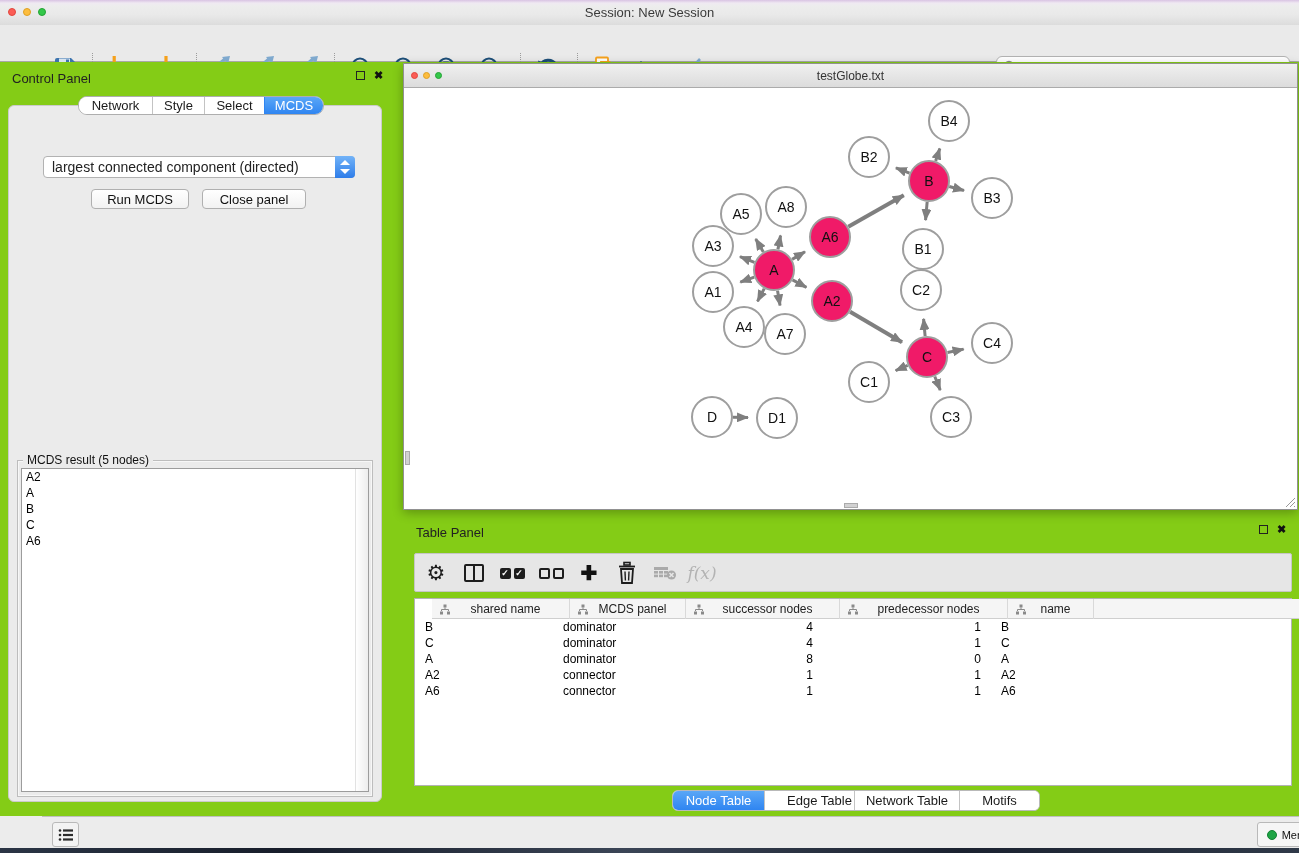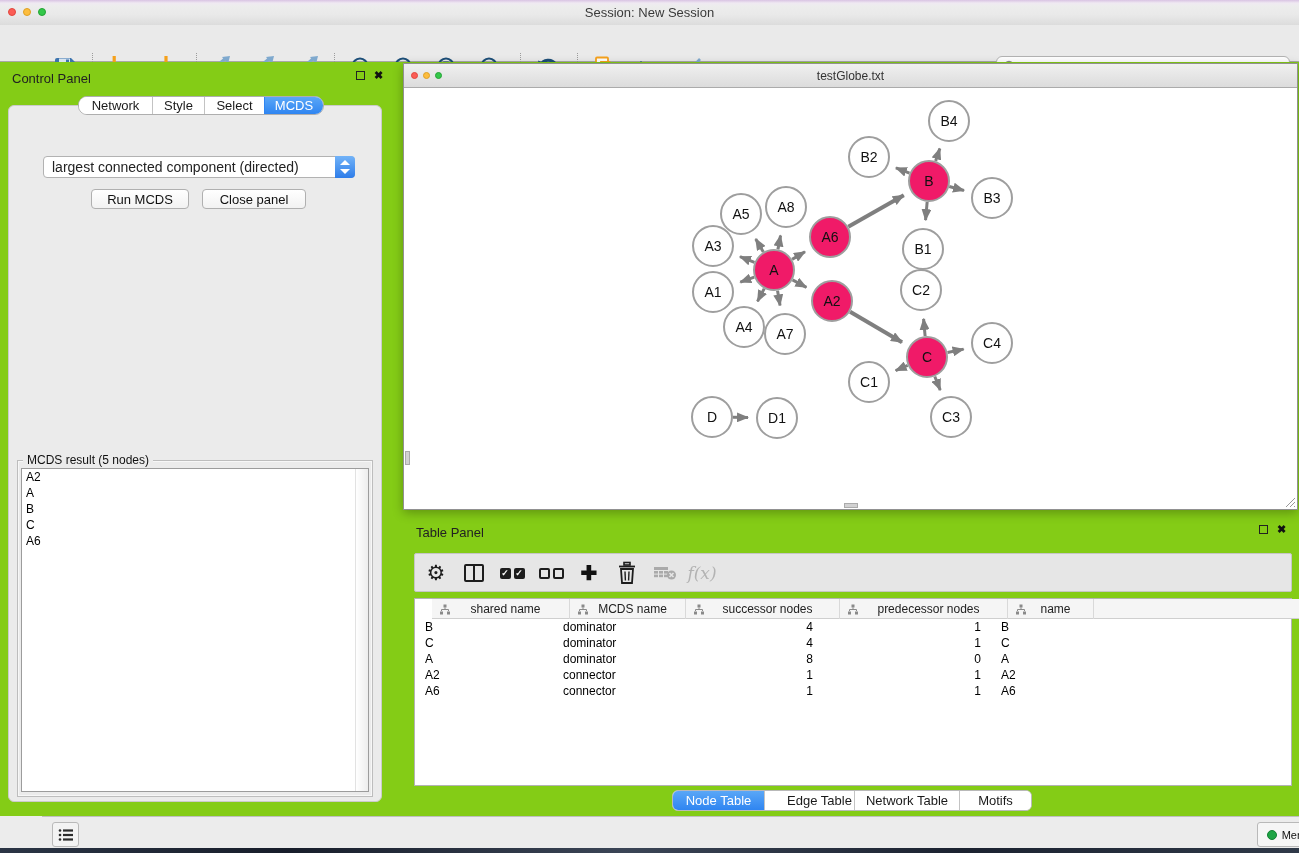--- a/index.html
+++ b/index.html
@@ -538,21 +538,21 @@
               </svg>
               <span class="lbl">shared name</span>
             </div>
             <div class="th" style="width: 116px;">
               <svg class="tree" width="12" height="11" viewBox="0 0 12 11">
                 <rect x="4.5" y="0.5" width="3" height="3" fill="#8a8a8a"></rect>
                 <path d="M6 3.5 V5.5 M2.5 5.5 H9.5 M2.5 5.5 V7 M9.5 5.5 V7" stroke="#8a8a8a" stroke-width="1" fill="none"></path>
                 <rect x="1" y="7.5" width="3" height="3" fill="#8a8a8a"></rect>
                 <rect x="8" y="7.5" width="3" height="3" fill="#8a8a8a"></rect>
               </svg>
-              <span class="lbl">MCDS name</span>
+              <span class="lbl">MCDS panel</span>
             </div>
             <div class="th" style="width: 154px;">
               <svg class="tree" width="12" height="11" viewBox="0 0 12 11">
                 <rect x="4.5" y="0.5" width="3" height="3" fill="#8a8a8a"></rect>
                 <path d="M6 3.5 V5.5 M2.5 5.5 H9.5 M2.5 5.5 V7 M9.5 5.5 V7" stroke="#8a8a8a" stroke-width="1" fill="none"></path>
                 <rect x="1" y="7.5" width="3" height="3" fill="#8a8a8a"></rect>
                 <rect x="8" y="7.5" width="3" height="3" fill="#8a8a8a"></rect>
               </svg>
               <span class="lbl">successor nodes</span>
             </div>
@@ -611,21 +611,21 @@
               <div class="td" style="width: 168px; text-align: right;">1</div>
               <div class="td" style="width: 86px; text-align: left;">A6</div>
             </div>
           </div>
       </div>
 
       <div class="bottom-tabs">
           <div class="seg active" style="width: 91px;">Node Table</div>
           <div class="seg" style="width: 90px; padding-left: 20px;">Edge Table</div>
           <div class="seg" style="width: 105px;">Network Table</div>
-          <div class="seg" style="width: 72px;">Motifs</div>
+          <div class="seg" style="width: 80px;">Motifs</div>
         </div>
     </div>
   </div>
 
   <div class="status-bar">
     <div class="list-btn">
       <svg width="16" height="14" viewBox="0 0 16 14">
         <circle cx="2" cy="2.5" r="1.3" fill="#2b2b2b"></circle>
           <rect x="5" y="1.4" width="10" height="2.2" fill="#2b2b2b"></rect>
         <circle cx="2" cy="7" r="1.3" fill="#2b2b2b"></circle>

